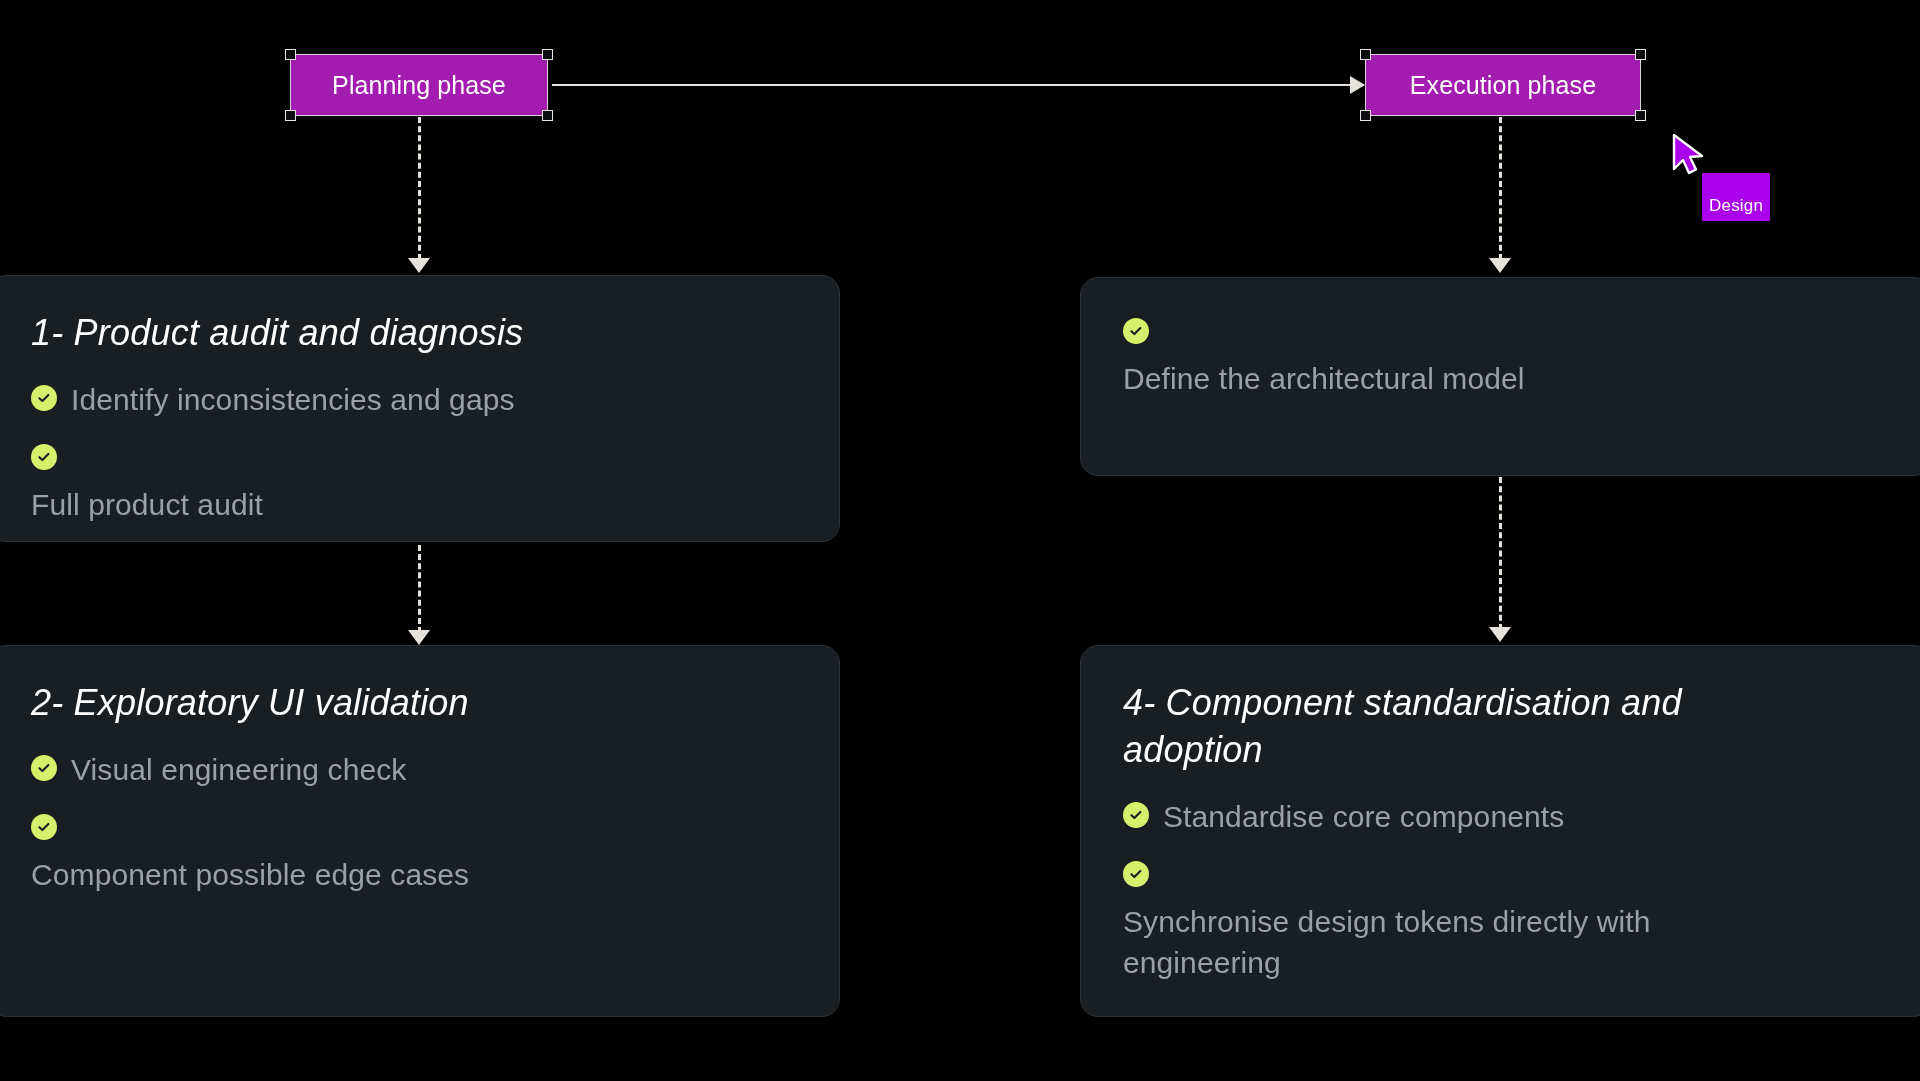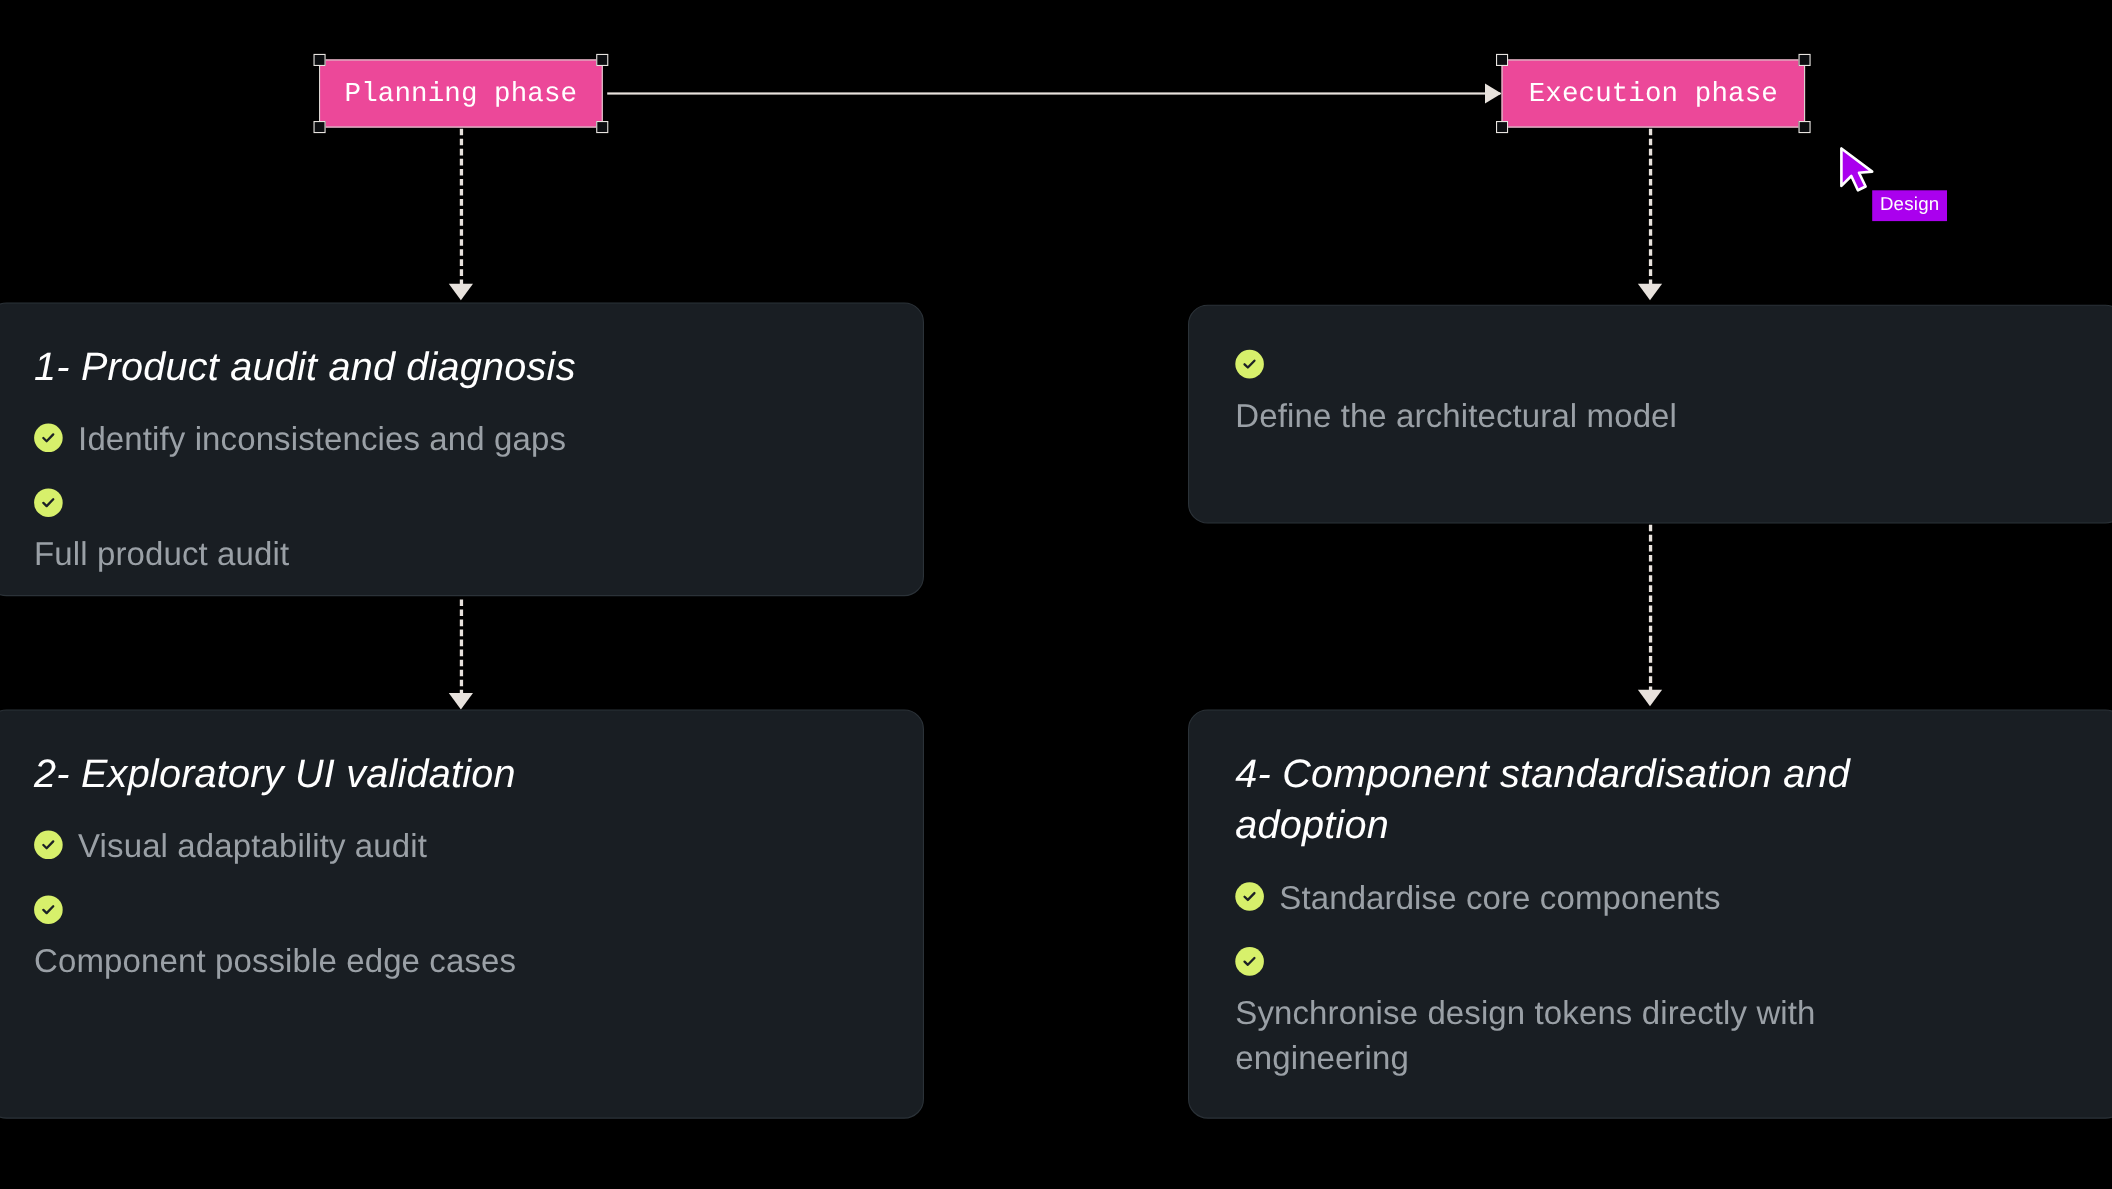--- a/index.html
+++ b/index.html
@@ -21,31 +21,30 @@
   #canvas {
     position: absolute;
     inset: 0;
     width: 1920px;
     height: 1081px;
   }
 
   
   .phase-box {
     position: absolute;
-    background: #ec4899;
+    background: #a21caf;
     border: 1.5px solid #d9d4d0;
     display: flex;
     align-items: center;
     justify-content: center;
     color: #ffffff;
     font-size: 25px;
     font-weight: 400;
     letter-spacing: 0.1px;
     white-space: nowrap;
-    font-family: Liberation Mono, monospace;
   }
 
   .phase-label { pointer-events: none; }
 
   
   .handle {
     position: absolute;
     width: 11px;
     height: 11px;
     background: #0b0d10;
@@ -151,21 +150,21 @@
     height: 44px;
   }
   #cursor-name {
     position: absolute;
     left: 30px;
     top: 40px;
     background: #aa00ee;
     color: #ffffff;
     font-size: 17px;
     line-height: 1;
-    padding: 4px 7px 7px 7px;
+    padding: 24px 7px 7px 7px;
     white-space: nowrap;
     letter-spacing: 0.2px;
   }
 </style>
 </head>
 <body>
 
 <div id="canvas">
 
   <div class="phase-box" id="phase-planning" style="left:290px; top:54px; width:258px; height:62px;">
@@ -224,21 +223,21 @@
 
   <div class="card" id="card-2" style="left:-12px; top:645px; width:852px; height:372px;">
     <div class="card-title">2- Exploratory UI validation</div>
     <ul class="task-list">
       <li class="task">
         <span class="check-icon">
           <svg width="16" height="16" viewBox="0 0 16 16">
             <path d="M3.4 8.2 L6.4 11.1 L12.4 4.9" fill="none" stroke="#1d2226" stroke-width="2.1" stroke-linecap="round" stroke-linejoin="round"></path>
           </svg>
         </span>
-        <span class="task-label">Visual adaptability audit</span>
+        <span class="task-label">Visual engineering check</span>
       </li>
       <li class="task">
         <span class="check-icon">
           <svg width="16" height="16" viewBox="0 0 16 16">
             <path d="M3.4 8.2 L6.4 11.1 L12.4 4.9" fill="none" stroke="#1d2226" stroke-width="2.1" stroke-linecap="round" stroke-linejoin="round"></path>
           </svg>
         </span>
         <span class="task-label">Component possible edge cases</span>
       </li>
     </ul>

